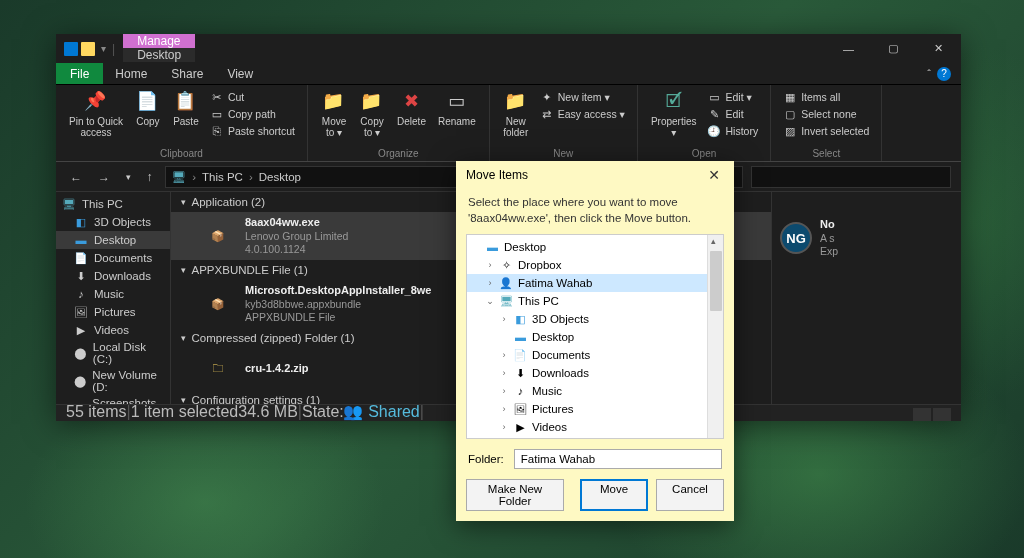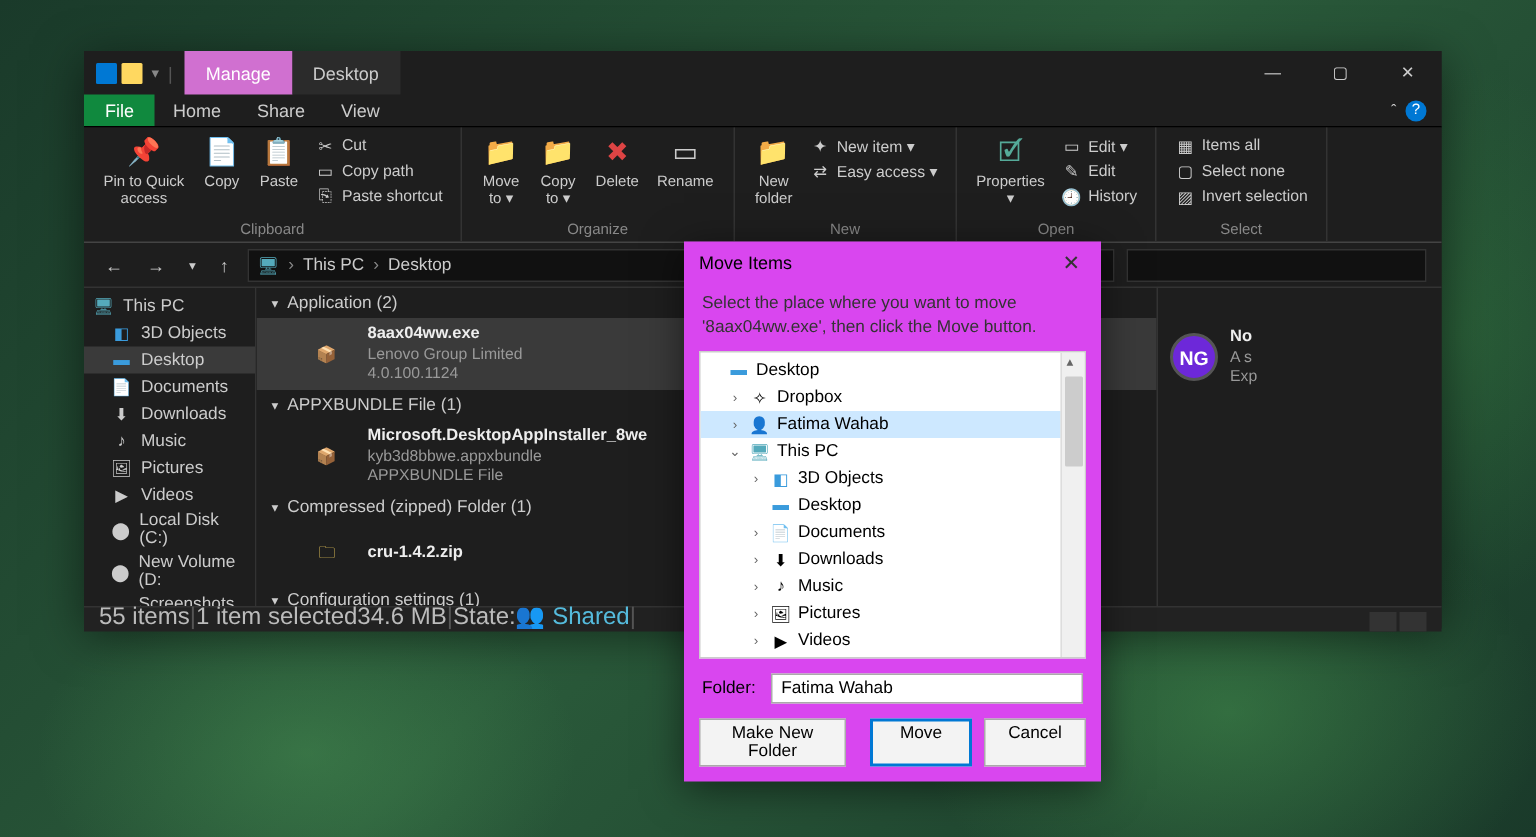--- a/index.html
+++ b/index.html
@@ -7,21 +7,21 @@
 .needles { position:absolute; inset:0; background:
   radial-gradient(ellipse 300px 200px at 20% 90%, rgba(80,160,90,0.4), transparent 60%),
   radial-gradient(ellipse 350px 250px at 80% 85%, rgba(70,150,80,0.5), transparent 60%),
   radial-gradient(ellipse 200px 300px at 95% 40%, rgba(60,140,70,0.3), transparent 60%);
 }
 .explorer { position:absolute; left:56px; top:34px; width:905px; height:385px; background:#1e1e1e; color:#ccc; box-shadow:0 5px 30px rgba(0,0,0,.5); }
 .titlebar { height:29px; background:#1e1e1e; display:flex; align-items:stretch; font-size:12px; }
 .qat { display:flex; align-items:center; gap:3px; padding:0 8px; }
 .qat-ico { width:14px; height:14px; background:#0078d4; border-radius:1px; }
 .qat-ico2 { width:14px; height:14px; background:#ffd860; border-radius:1px; }
-.titletabs { display:flex; }
+.titletabs { display:flex;flex-direction:column; }
 .titletab { padding:0 14px; display:flex; align-items:center; color:#ccc; }
 .titletab.pink { background:#d070d0; color:#fff; }
 .titletab.active { background:#2b2b2b; }
 .winctrl { margin-left:auto; display:flex; }
 .winbtn { width:45px; display:flex; align-items:center; justify-content:center; color:#ccc; font-size:11px; }
 .menubar { height:22px; background:#1e1e1e; display:flex; align-items:stretch; font-size:12px; border-bottom:1px solid #000; }
 .filetab { background:#10893e; color:#fff; padding:0 14px; display:flex; align-items:center; }
 .menutab { padding:0 12px; display:flex; align-items:center; color:#ccc; }
 .menuhelp { margin-left:auto; display:flex; align-items:center; padding-right:10px; gap:6px; }
 .helpq { width:14px; height:14px; background:#0078d4; border-radius:50%; color:#fff; font-size:10px; display:flex; align-items:center; justify-content:center; }
@@ -50,27 +50,27 @@
 .grouphdr { display:flex; align-items:center; gap:6px; padding:4px 10px; font-size:11.5px; color:#ccc; }
 .grouphdr .chev { font-size:9px; }
 .fileitem { display:flex; align-items:center; gap:10px; padding:4px 10px 4px 30px; font-size:11px; color:#ccc; }
 .fileitem.sel { background:#3a3a3a; }
 .fico { width:34px; height:34px; display:flex; align-items:center; justify-content:center; }
 .finfo { line-height:1.25; }
 .fname { color:#eee;font-weight:bold; }
 .fsub { color:#999; font-size:10.5px; }
 .rightcol { width:190px; border-left:1px solid #333; padding-top:22px; }
 .appitem { display:flex; align-items:center; gap:8px; padding:4px 8px; font-size:11px; }
-.appico { width:32px; height:32px; border-radius:50%; background:#6d28d9; display:flex; align-items:center; justify-content:center; color:#fff; font-weight:bold; font-size:13px; border:2px solid #555; }
+.appico { width:32px; height:32px; border-radius:50%; background:#0c4a6e; display:flex; align-items:center; justify-content:center; color:#fff; font-weight:bold; font-size:13px; border:2px solid #555; }
 .status { height:17px; background:#222; border-top:1px solid #333; display:flex; align-items:flex-end; font-size:16px; color:#bbb; padding:0 10px; }
 .status .sp { color:#555; }
 .viewbtns { margin-left:auto; display:flex; gap:2px; }
 .vbtn { width:18px; height:13px; background:#333; }
 
-.dialog { position:absolute; left:456px; top:161px; width:278px; background:#d946ef; color:#000; box-shadow:0 5px 25px rgba(0,0,0,.5); font-size:11.5px; }
+.dialog { position:absolute; left:456px; top:161px; width:278px; background:#fef9c3; color:#000; box-shadow:0 5px 25px rgba(0,0,0,.5); font-size:11.5px; }
 .dtitle { height:28px; display:flex; align-items:center; padding:0 10px; font-size:12px; }
 .dclose { margin-left:auto; font-size:14px; color:#333; padding:0 4px; }
 .dinstr { padding:6px 12px 8px; color:#333; line-height:1.35; }
 .dtree { border:1px solid #ccc; margin:0 10px; height:205px; overflow:hidden; background:#fff; position:relative; }
 .dscroll { position:absolute; right:0; top:0; width:16px; height:100%; background:#f0f0f0; border-left:1px solid #ddd; }
 .dscroll::before { content:'▴'; position:absolute; top:1px; left:3px; font-size:9px; color:#666; }
 .dscroll .thumb { position:absolute; top:16px; left:2px; width:12px; height:60px; background:#ccc; border-radius:1px; }
 .titems { padding:3px 0; }
 .titem { display:flex; align-items:center; gap:4px; padding:1.5px 4px; font-size:11.5px; }
 .texp { width:10px; font-size:9px; color:#666; text-align:center; }
@@ -230,21 +230,21 @@
           <div class="smallbtn">
               <span class="smico">▦</span>
               <span>Items all</span>
             </div>
           <div class="smallbtn">
               <span class="smico">▢</span>
               <span>Select none</span>
             </div>
           <div class="smallbtn">
               <span class="smico">▨</span>
-              <span>Invert selection</span>
+              <span>Invert selected</span>
             </div>
         </div>
       </div>
       <div class="glabel">Select</div>
     </div>
   </div>
 
   <div class="addrbar">
     <span class="navarr">←</span>
     <span class="navarr">→</span>

